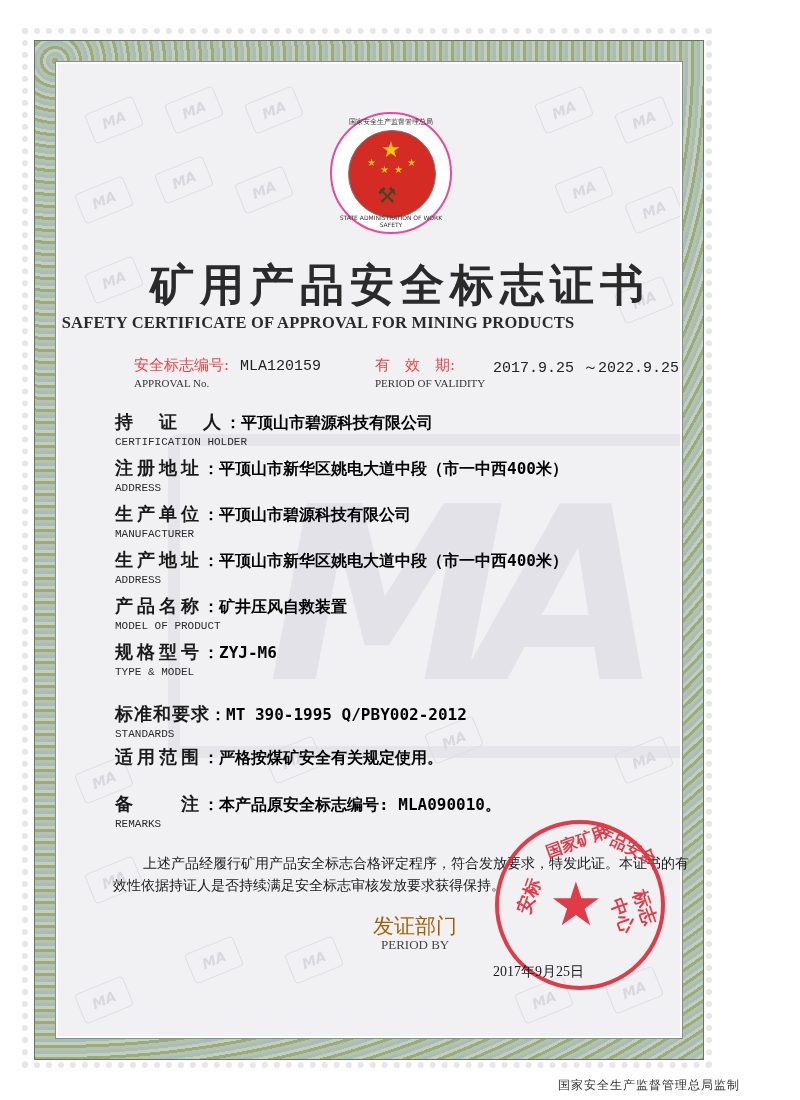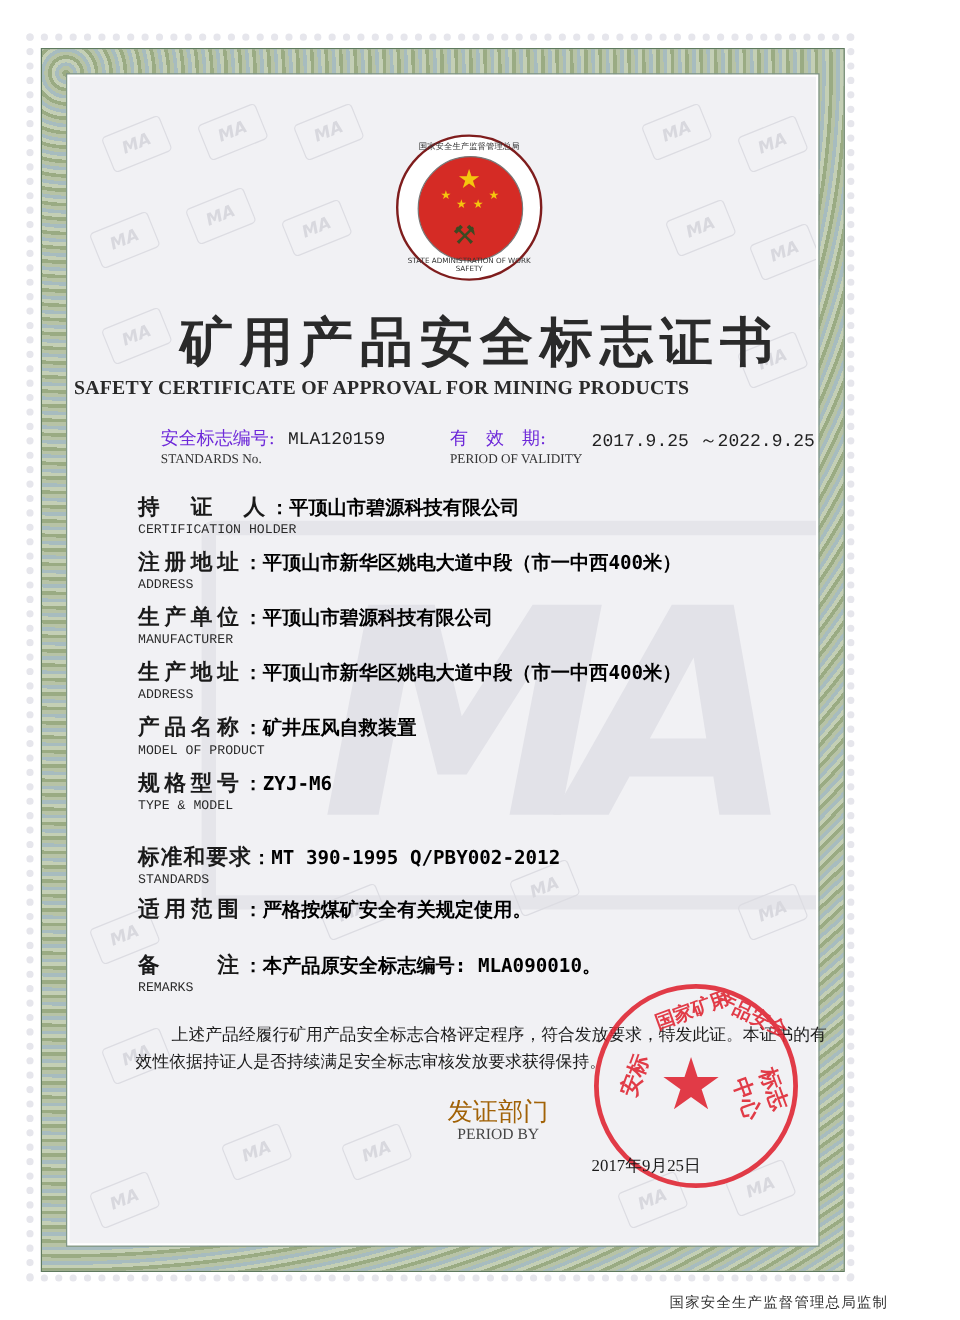--- a/index.html
+++ b/index.html
@@ -40,40 +40,40 @@
   }
   .big-wm {
     position:absolute; left:110px; top:370px; width:540px; height:300px;
     border:12px solid #e5e5ea; border-radius:10px;
     color:#e2e2e8; font:bold italic 240px "DejaVu Sans", sans-serif;
     text-align:center; line-height:300px; letter-spacing:-30px;
     overflow:hidden;
   }
   .emblem {
     position:absolute; left:330px; top:112px; width:122px; height:122px;
-    border-radius:50%; background:#ffffff; border:2px solid #7f1d1d;
+    border-radius:50%; background:#ffffff; border:2px solid #ec4899;
     box-sizing:border-box;
   }
   .emblem-inner {
     position:absolute; left:16px; top:16px; width:86px; height:86px;
     border-radius:50%; background:#d52b25; border:1px solid #777;
   }
   .emblem-star { position:absolute; color:#f5c60e; }
   .emblem-text {
     position:absolute; width:100%; text-align:center; font:7px "DejaVu Sans", sans-serif; color:#333;
   }
   .title-cn {
     position:absolute; left:0; width:800px; top:256px; text-align:center;
     font:bold 44px "DejaVu Serif", serif; letter-spacing:6px; color:#2a2a2a;
   }
   .title-en {
     position:absolute; left:0; width:636px; top:313px; text-align:center;
     font:bold 16.5px "Liberation Serif", serif; color:#2a2a2a; letter-spacing:0.2px;
   }
-  .meta-label-cn { position:absolute; font:15px "DejaVu Serif", serif; color:#6d28d9; }
+  .meta-label-cn { position:absolute; font:15px "DejaVu Serif", serif; color:#ef4444; }
   .meta-label-en { position:absolute; font:11px "Liberation Serif", serif; color:#333; }
   .meta-val { position:absolute; font:15px "Liberation Mono", monospace; color:#222; }
   .field-row { position:absolute; left:115px; }
   .field-label { font:bold 18px "DejaVu Sans", sans-serif; color:#1a1a1a; letter-spacing:4px; white-space:nowrap; }
   .field-val { font:bold 16px "DejaVu Sans Mono", monospace; color:#000000; }
   .field-en { font:11px "Liberation Mono", monospace; color:#2a2a2a; margin-top:2px; display:block; }
   .statement {
     position:absolute; left:113px; top:852px; width:580px;
     font:14px "DejaVu Sans", sans-serif; line-height:22px; color:#1a1a1a; text-indent:30px;
   }
@@ -135,21 +135,21 @@
     <span class="emblem-star" style="left:58px;top:26px;font-size:10px">★</span>
     <span style="position:absolute;left:28px;top:52px;font-size:22px;color:#3c4a22">⚒</span>
   </div>
   <div class="emblem-text" style="bottom:4px;font-size:6px">STATE ADMINISTRATION OF WORK SAFETY</div>
 </div>
 
 <div class="title-cn">矿用产品安全标志证书</div>
 <div class="title-en">SAFETY CERTIFICATE OF APPROVAL FOR MINING PRODUCTS</div>
 
 <div class="meta-label-cn" style="left:134px;top:356px">安全标志编号:</div>
-<div class="meta-label-en" style="left:134px;top:377px">STANDARDS No.</div>
+<div class="meta-label-en" style="left:134px;top:377px">APPROVAL No.</div>
 <div class="meta-val" style="left:240px;top:358px">MLA120159</div>
 
 <div class="meta-label-cn" style="left:375px;top:356px">有　效　期:</div>
 <div class="meta-label-en" style="left:375px;top:377px">PERIOD OF VALIDITY</div>
 <div class="meta-val" style="left:493px;top:358px">2017.9.25 ～2022.9.25</div>
 
 <div class="field-row" style="top:410px">
   <span class="field-label">持　证　人</span><span class="field-val">：平顶山市碧源科技有限公司</span>
   <span class="field-en">CERTIFICATION HOLDER</span>
 </div>

